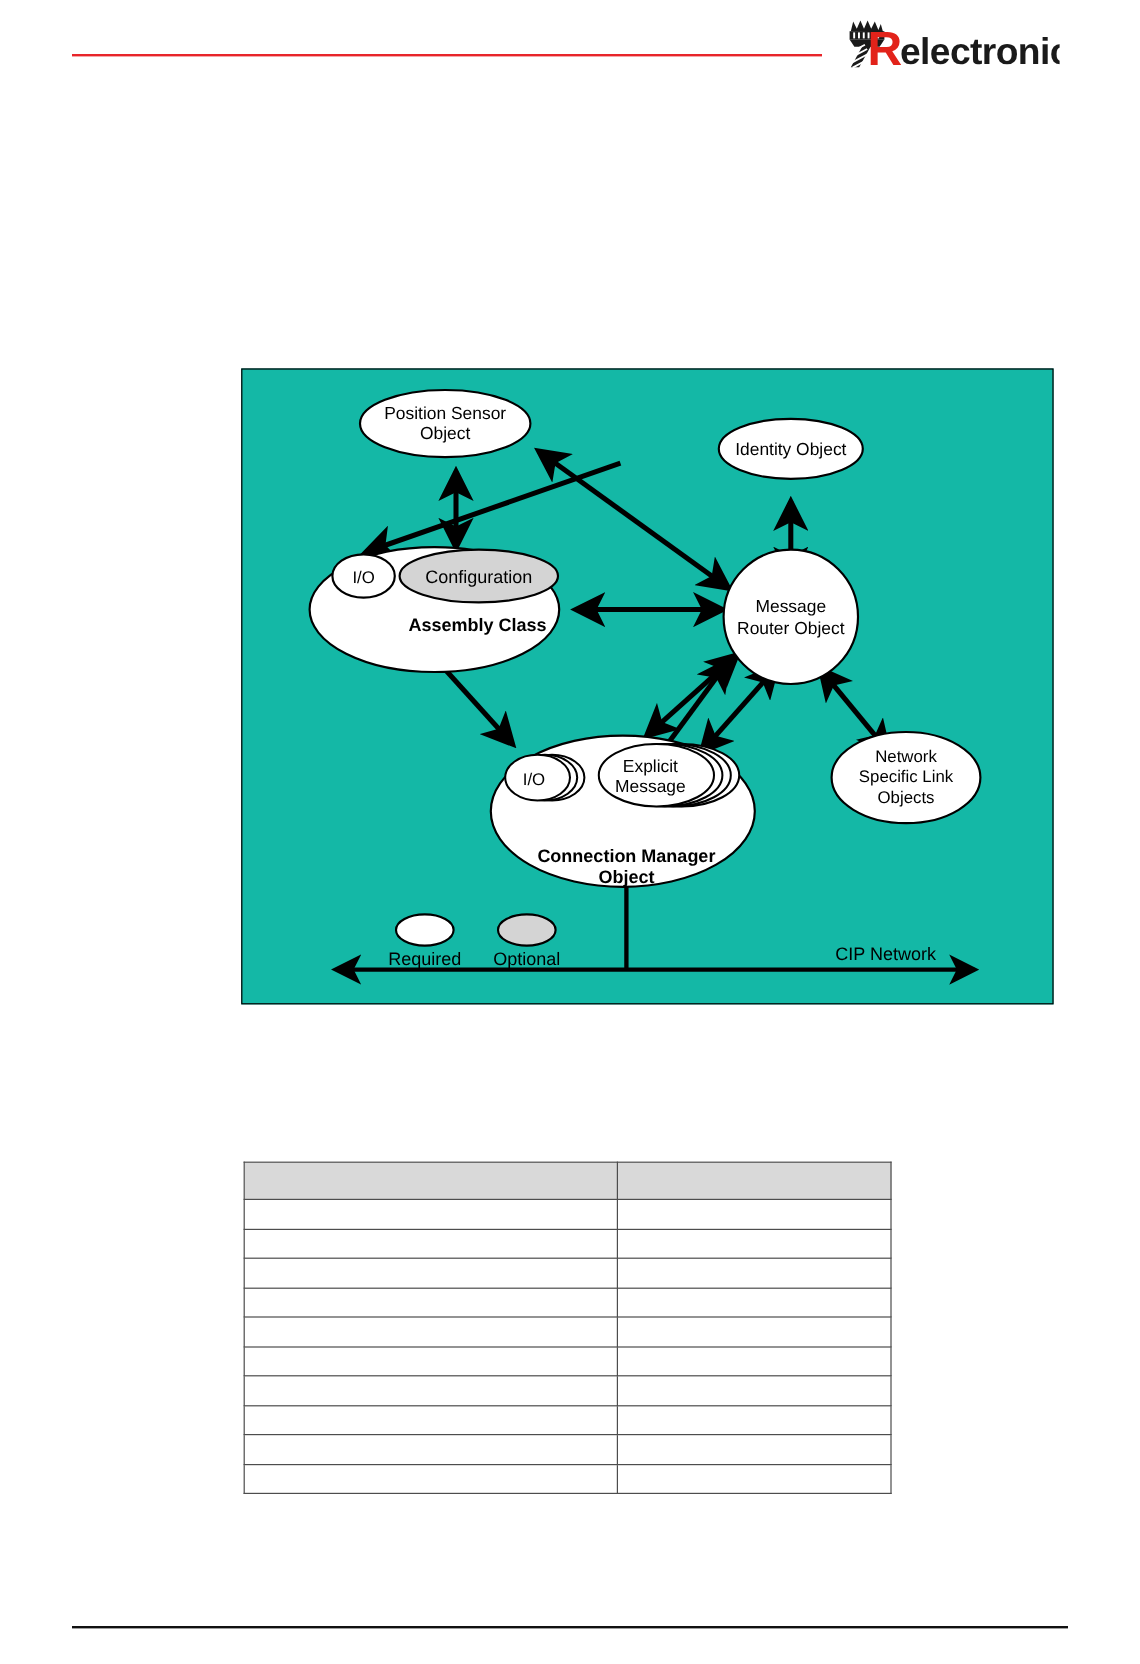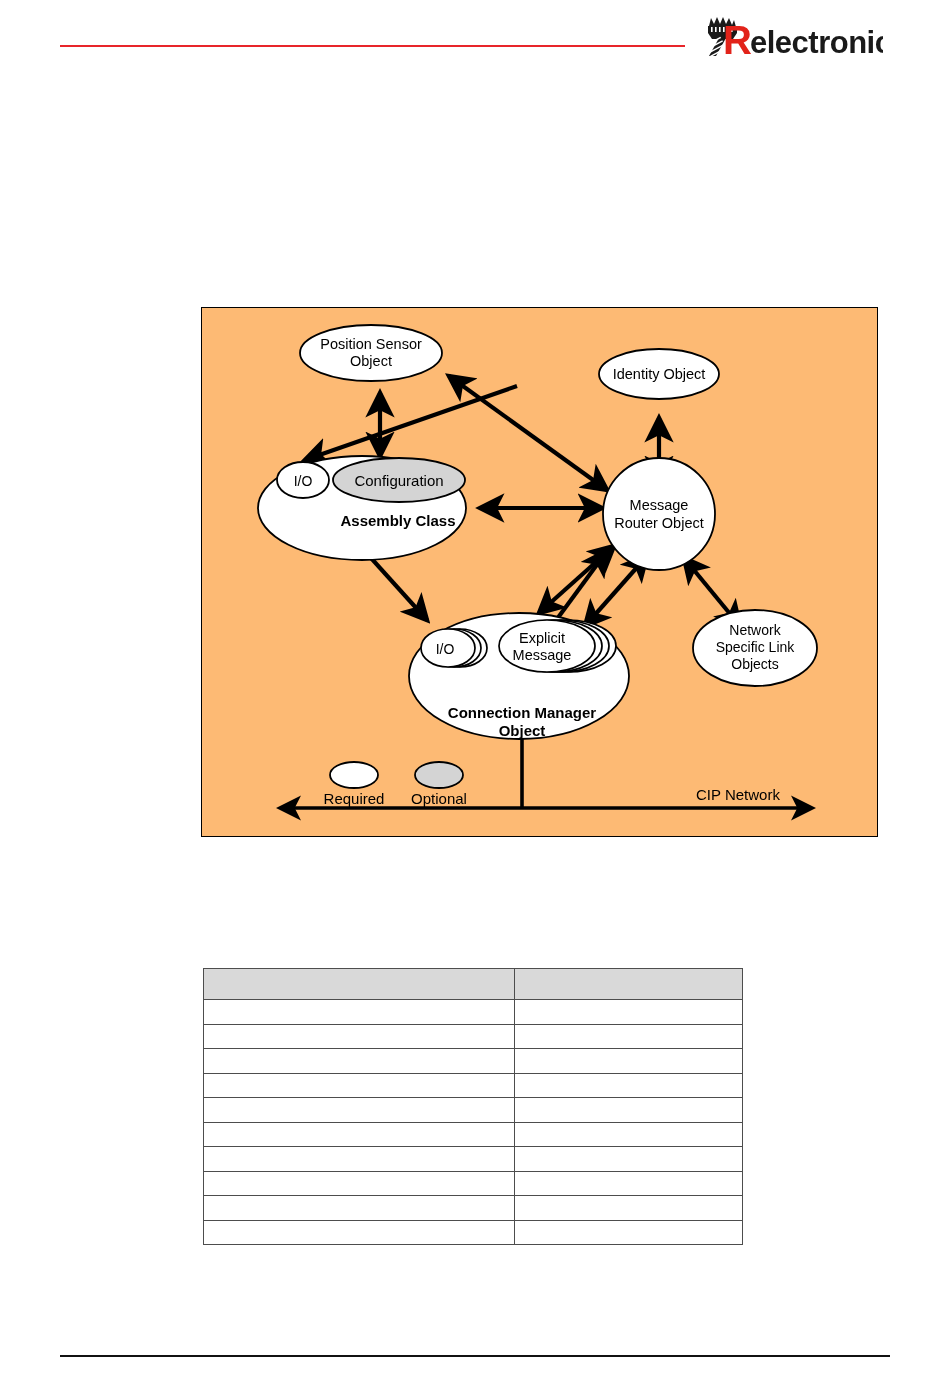--- a/index.html
+++ b/index.html
@@ -13,21 +13,21 @@
     position:absolute;left:60px;top:45px;width:625px;height:0;
     border-top:2px solid #e8252a;
   }
   #logo{
     position:absolute;left:703px;top:14px;width:180px;height:44px;
   }
   #logo svg{display:block;}
   
   #diagram-frame{
     position:absolute;left:201px;top:307px;width:675px;height:528px;
-    border:1.6px solid #000;background:#fdba74;
+    border:1.6px solid #000;background:#14b8a6;
   }
   #diagram-frame svg{display:block;position:absolute;left:0;top:0;}
   
   #data-table{
     position:absolute;left:203px;top:968px;width:537px;
     border-collapse:collapse;table-layout:fixed;
   }
   #data-table td, #data-table th{
     border:1px solid #4d4d4d;padding:0;margin:0;
     font-size:11px;font-weight:normal;text-align:left;

